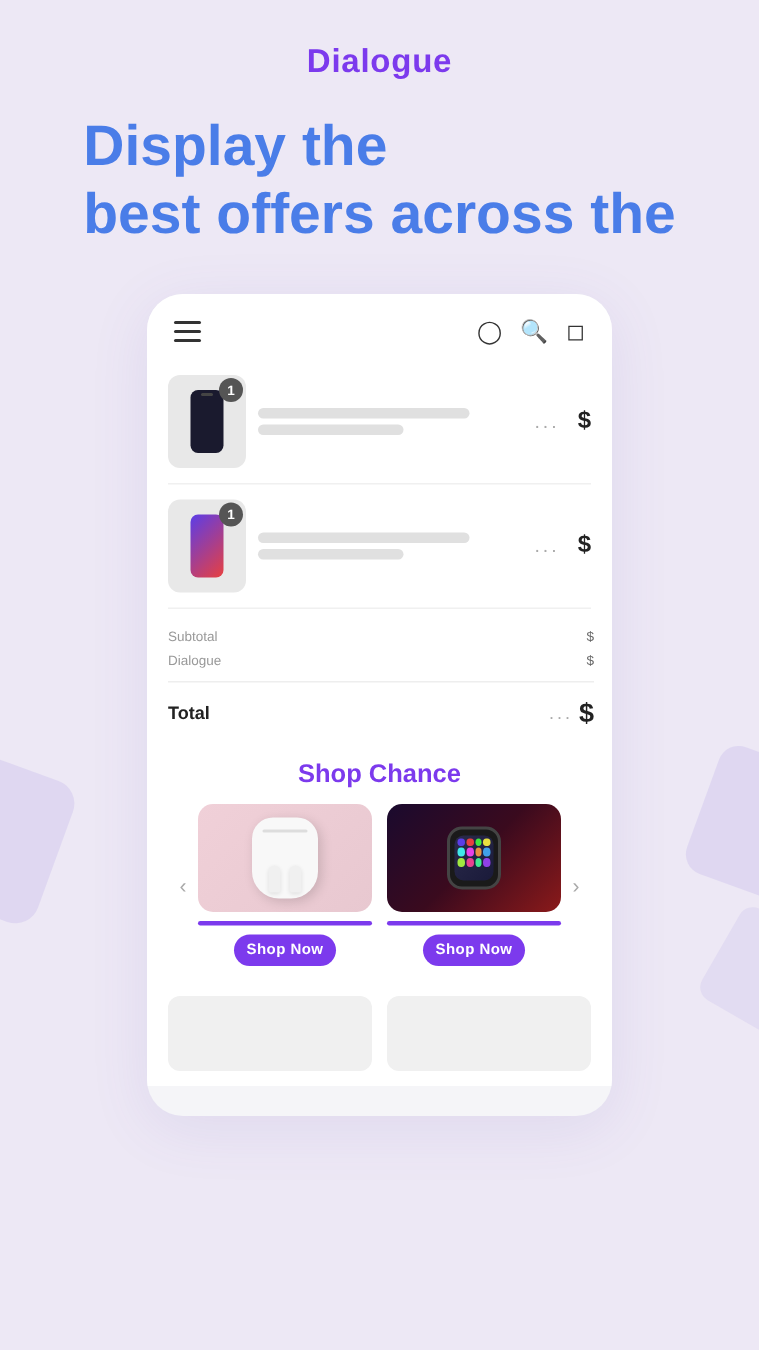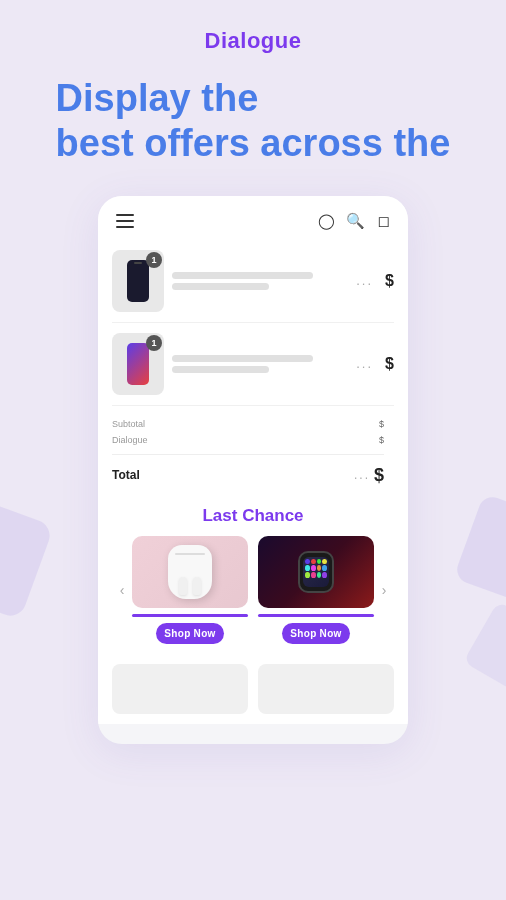--- a/index.html
+++ b/index.html
@@ -196,21 +196,21 @@
       margin-right: 4px;
     }
     .item-price {
       font-size: 16px;
       font-weight: 600;
       color: #222;
     }
 
     .cart-summary {
       background: #fff;
-      padding: 10px 24px 0 14px;
+      padding: 10px 12px 0 14px;
     }
     .summary-row {
       display: flex;
       justify-content: space-between;
       align-items: center;
       padding: 3px 0;
     }
     .summary-label {
       font-size: 9px;
       color: #999;
@@ -501,21 +501,21 @@
       </div>
       <hr class="summary-divider">
       <div class="total-row">
         <span class="total-label">Total</span>
         <span class="total-dots">...</span>
         <span class="total-price">$</span>
       </div>
     </div>
 
     <div class="last-chance-section">
-      <div class="last-chance-title">Last Chance</div>
+      <div class="last-chance-title">Shop Chance</div>
 
       <div class="product-carousel">
         <span class="carousel-arrow">‹</span>
 
         <div class="product-cards">
 
           <div class="product-card">
             <div class="product-image">
               <div class="product-img-airpods">
                 <div class="airpods-case">

